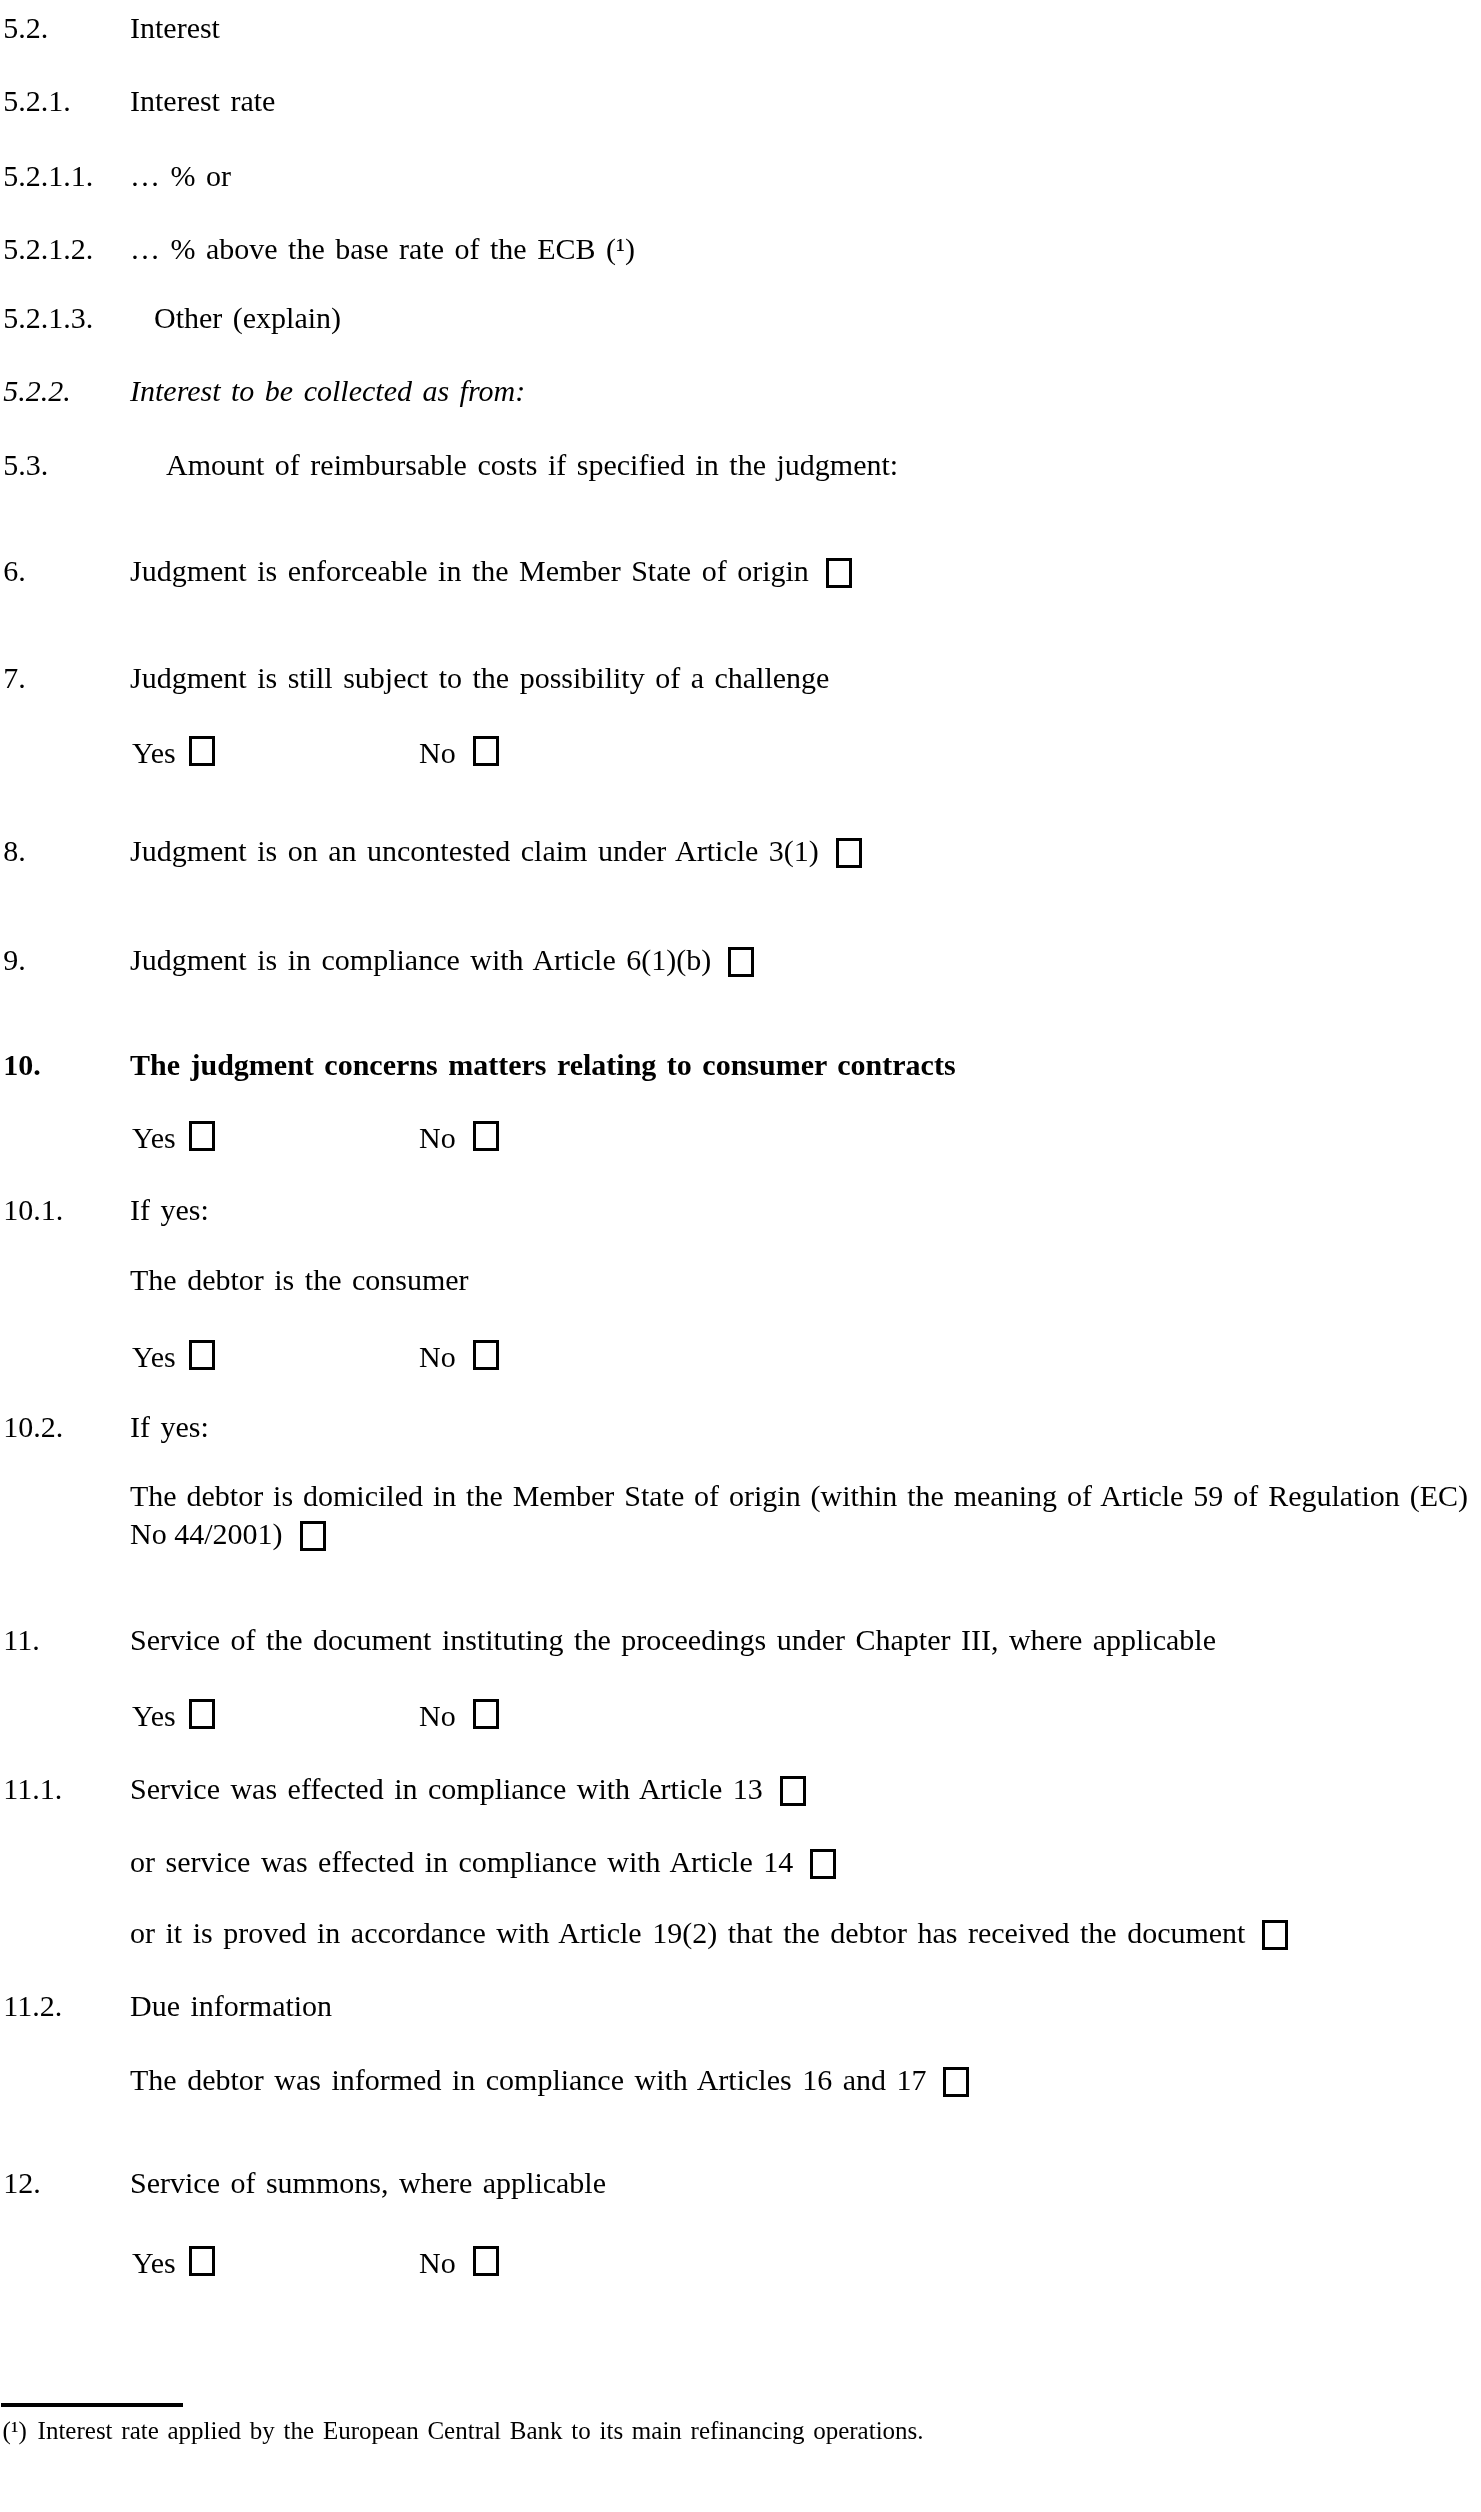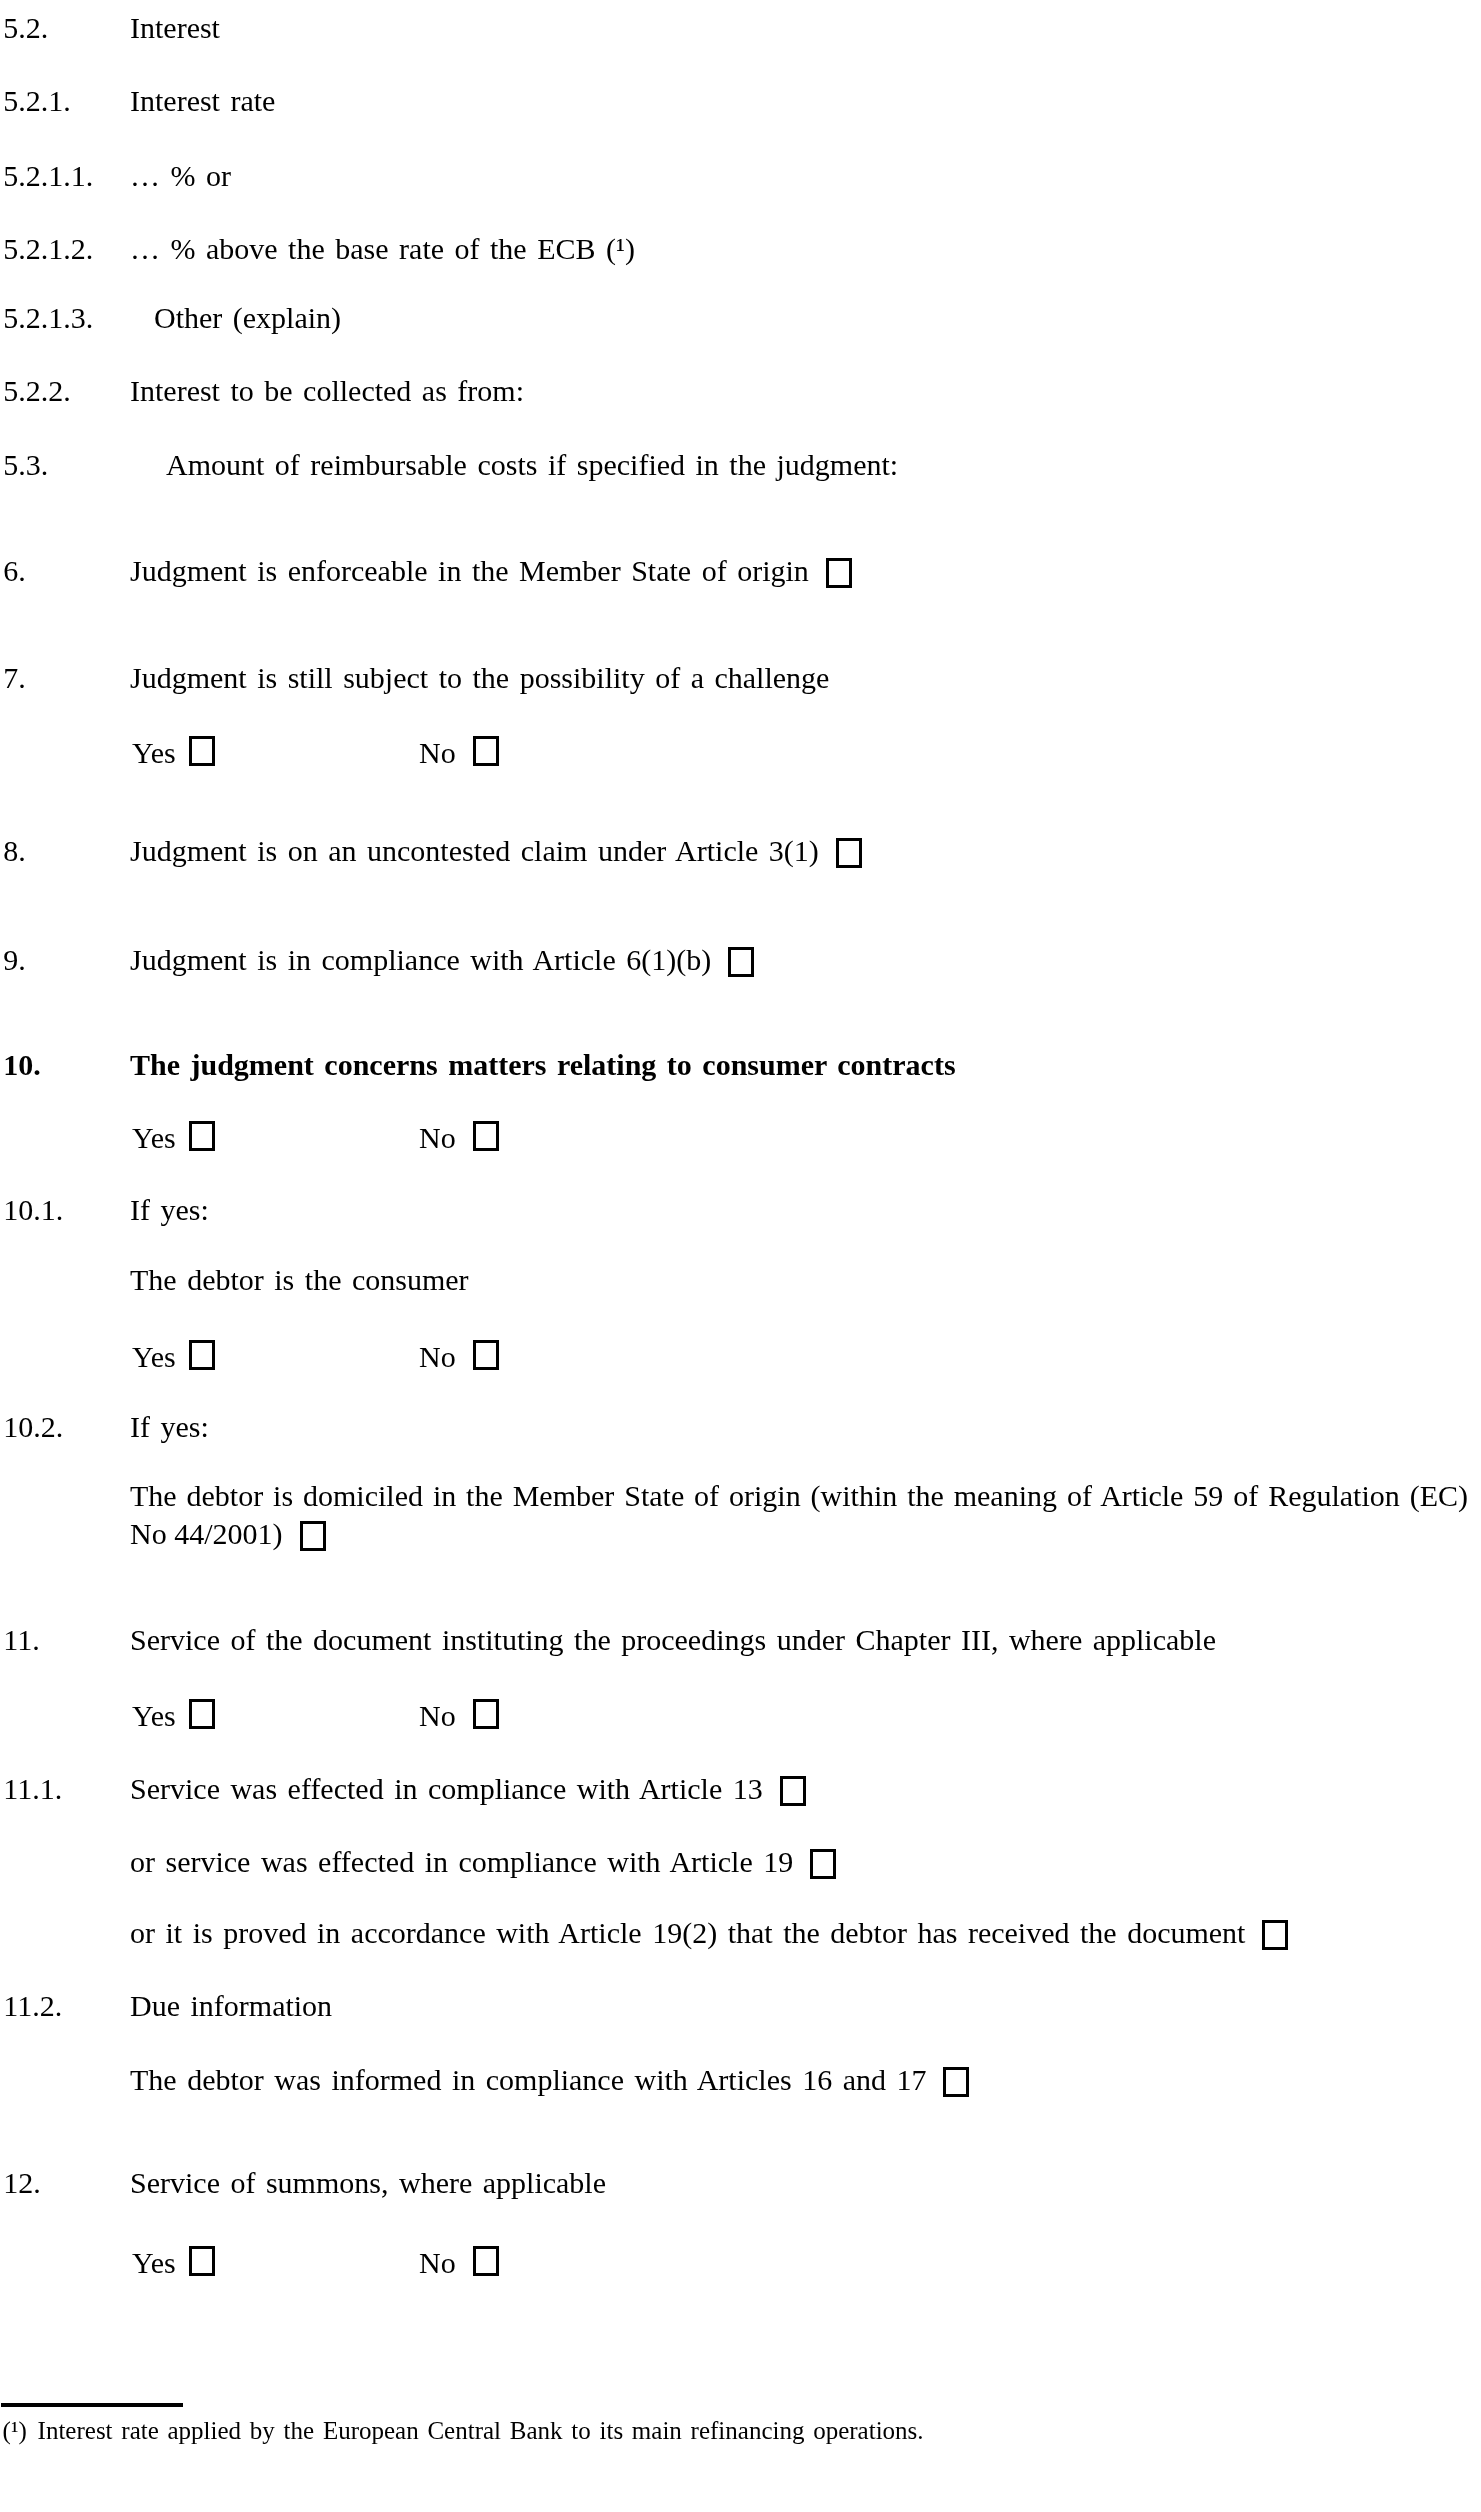--- a/index.html
+++ b/index.html
@@ -101,21 +101,21 @@
       <span class="txt"><span>… % or</span></span>
     </div>
     <div class="row" style="top: 229px;">
       <span class="num">5.2.1.2.</span>
       <span class="txt"><span>… % above the base rate of the ECB (¹)</span></span>
     </div>
     <div class="row" style="top: 298px; padding-left: 24px;">
       <span class="num">5.2.1.3.</span>
       <span class="txt"><span>Other (explain)</span></span>
     </div>
-    <div class="row" style="top: 371px;">
+    <div class="row" style="top: 371px; font-style: italic;">
       <span class="num">5.2.2.</span>
       <span class="txt"><span>Interest to be collected as from:</span></span>
     </div>
     <div class="row" style="top: 445px; padding-left: 36px;">
       <span class="num">5.3.</span>
       <span class="txt"><span>Amount of reimbursable costs if specified in the judgment:</span></span>
     </div>
     <div class="row" style="top: 551px;">
       <span class="num">6.</span>
       <span class="txt"><span>Judgment is enforceable in the Member State of origin</span><span class="cb"></span></span>
@@ -176,21 +176,21 @@
       <span class="yn-label yes">Yes</span>
       <span class="cb yes-box"></span>
       <span class="yn-label no">No</span>
       <span class="cb no-box"></span>
     </div>
     <div class="row" style="top: 1769px;">
       <span class="num">11.1.</span>
       <span class="txt"><span>Service was effected in compliance with Article 13</span><span class="cb"></span></span>
     </div>
     <div class="row" style="top: 1842px;">
-      <span class="txt"><span>or service was effected in compliance with Article 19</span><span class="cb"></span></span>
+      <span class="txt"><span>or service was effected in compliance with Article 14</span><span class="cb"></span></span>
     </div>
     <div class="row" style="top: 1913px;">
       <span class="txt"><span>or it is proved in accordance with Article 19(2) that the debtor has received the document</span><span class="cb"></span></span>
     </div>
     <div class="row" style="top: 1986px;">
       <span class="num">11.2.</span>
       <span class="txt"><span>Due information</span></span>
     </div>
     <div class="row" style="top: 2060px;">
       <span class="txt"><span>The debtor was informed in compliance with Articles 16 and 17</span><span class="cb"></span></span>

